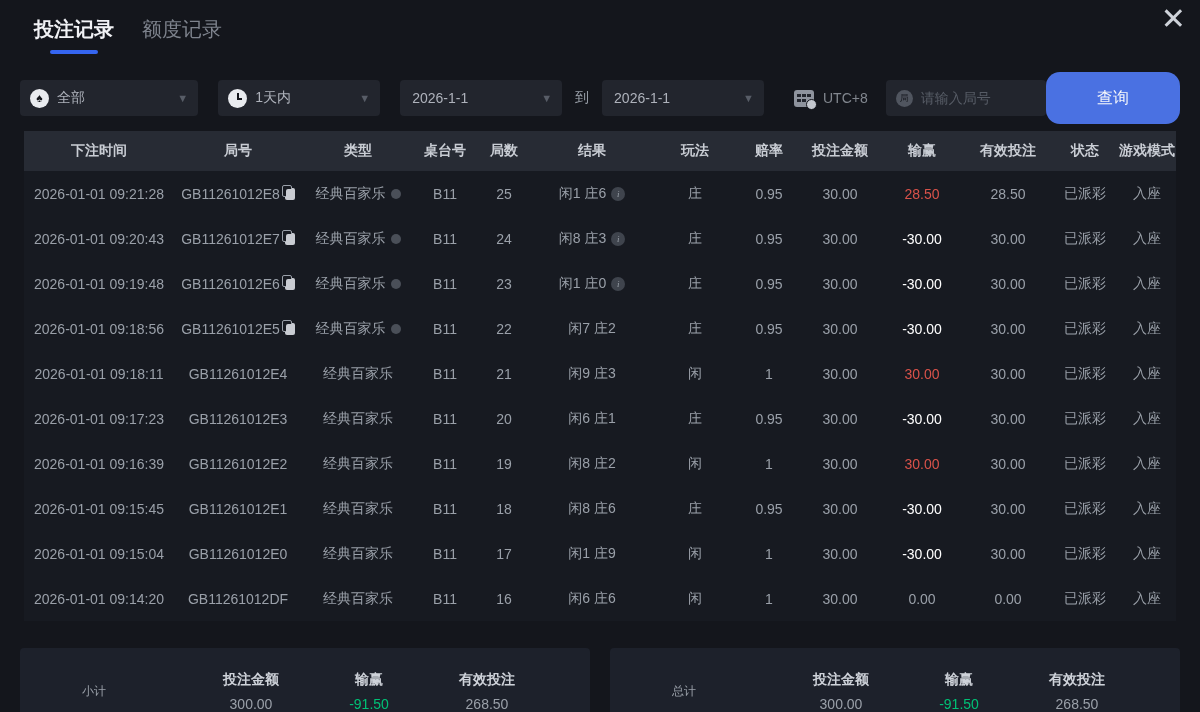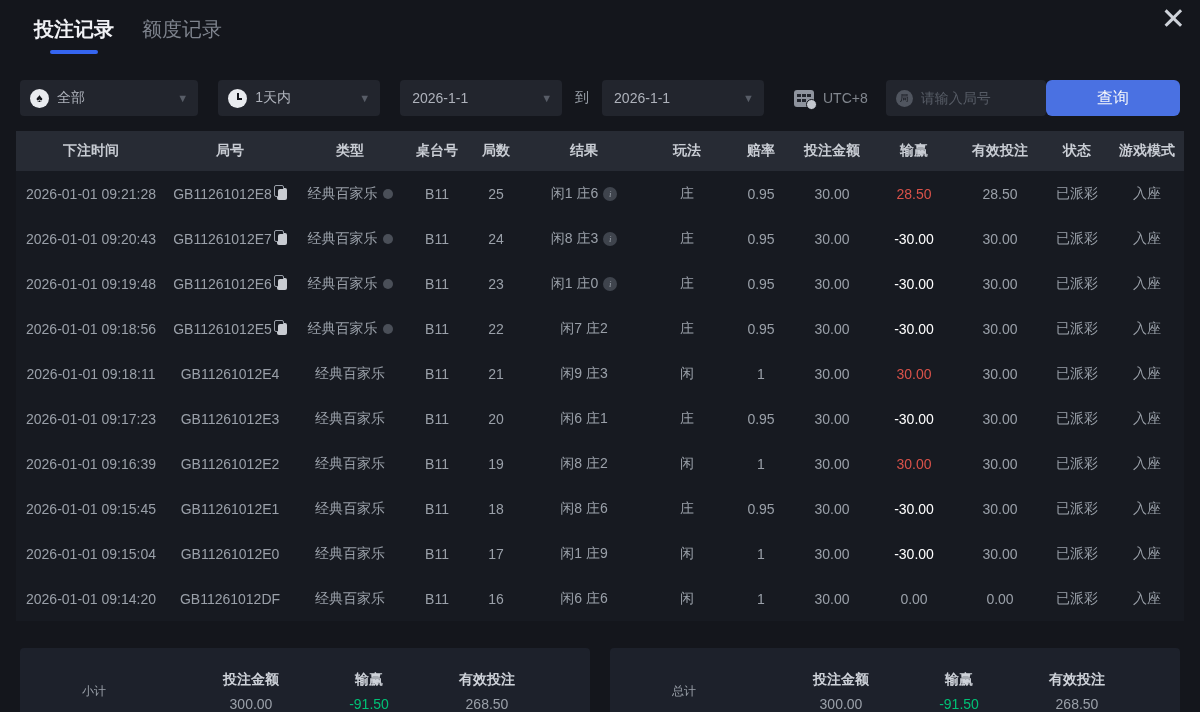--- a/index.html
+++ b/index.html
@@ -53,26 +53,26 @@
   .round-input-wrap {
     display:flex; align-items:center; height:36px; width:166px; background:#22252d;
     border-radius:4px; margin-left:18px; padding:0 10px;
   }
   .round-ic { width:17px; height:17px; border-radius:50%; background:#50555f; color:#191b21;
     display:flex; align-items:center; justify-content:center; font-size:9px; flex:0 0 auto; }
   .round-input { flex:1; margin-left:8px; background:transparent; border:none; outline:none;
     font-size:14px; color:#84cc16; width:100px; font-family:inherit; }
   .round-input::placeholder { color:#575c66; }
   .query-btn {
-    margin-left:auto; width:140px; height:36px; background:#4a71e2; border:none; border-radius:6px;
+    margin-left:auto; width:140px; height:52px; background:#4a71e2; border:none; border-radius:14px;
     color:#f4f6fa; font-size:16px; cursor:pointer; font-family:inherit;text-align:center;
   }
 
   
-  .table-panel { margin:15px 16px 0; background:#171a21; }
+  .table-panel { margin:15px 24px 0; background:#171a21; }
   .thead, .trow {
     display:grid;
     grid-template-columns:150px 128px 112px 62px 56px 120px 86px 62px 80px 84px 88px 66px 1fr;
     align-items:center;
   }
   .thead { height:40px; background:#272b34; }
   .thead .hcell { font-size:14px; color:#c9cdd4; font-weight:bold; text-align:center; }
   .trow { height:45px; }
   .cell { font-size:14px; color:#9aa0a9; text-align:center; display:flex; align-items:center; justify-content:center; gap:5px; white-space:nowrap; }
   .cell.red { color:#d9524a; }

